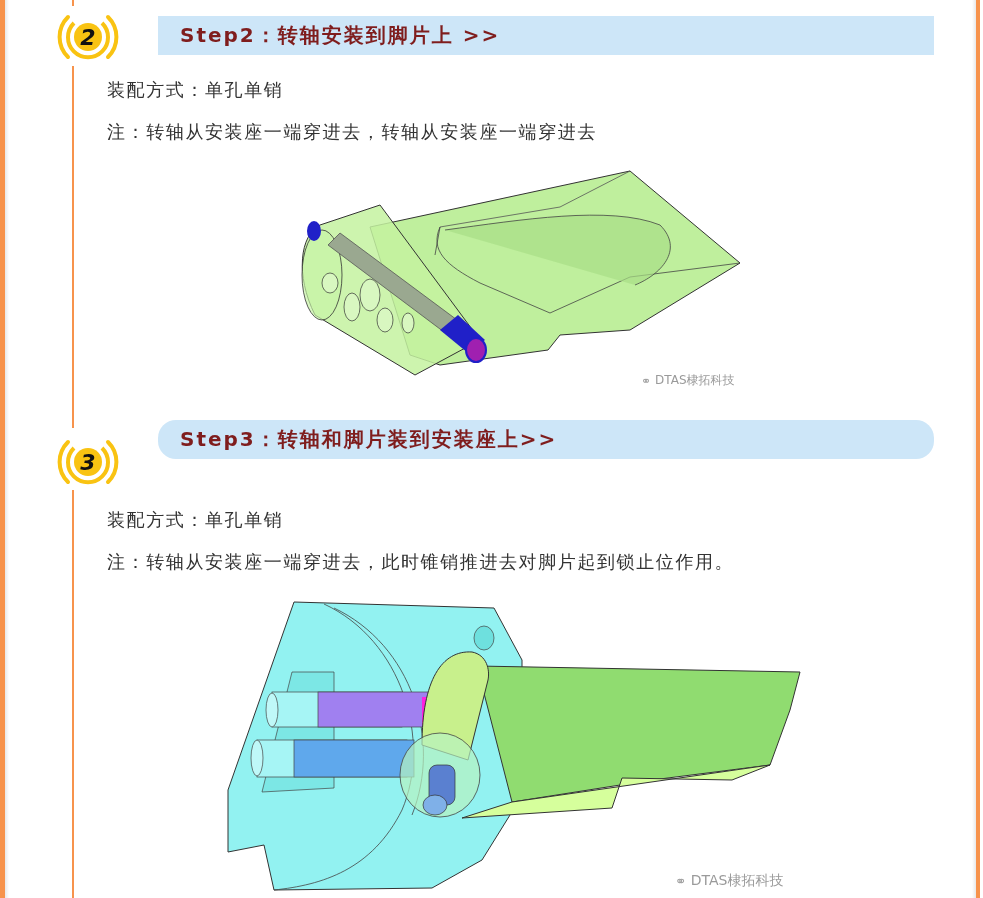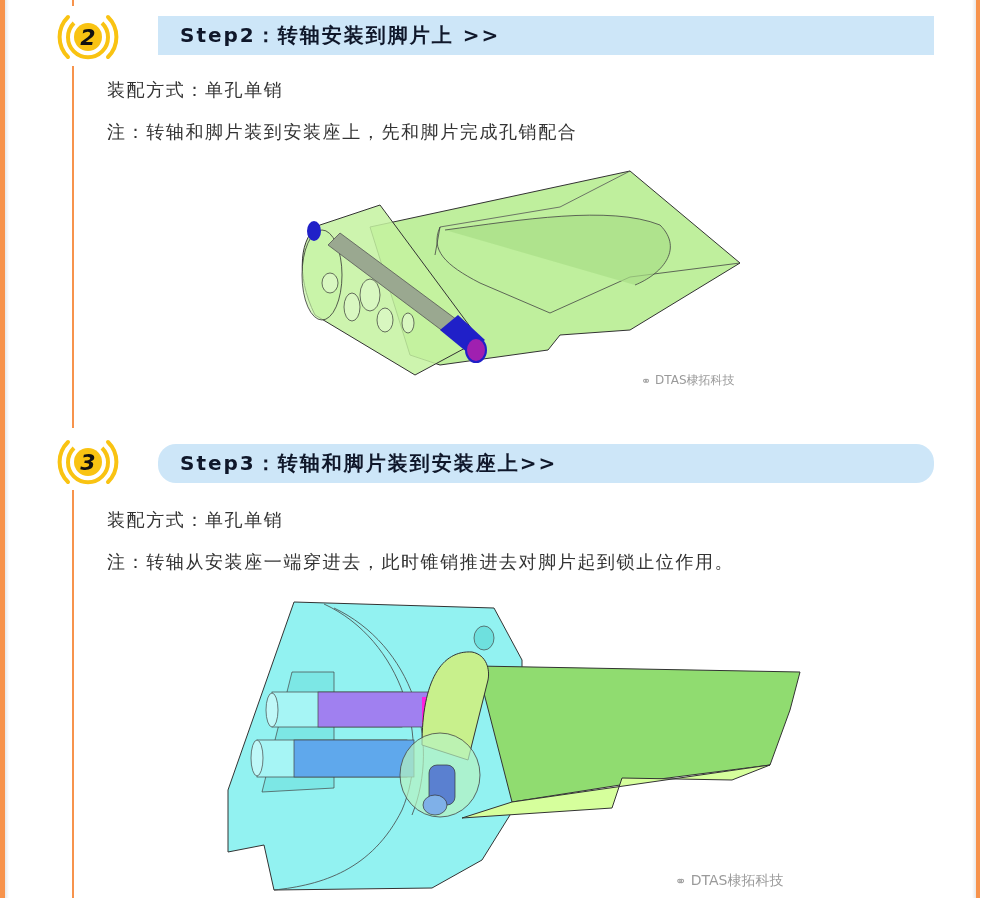--- a/index.html
+++ b/index.html
@@ -29,21 +29,21 @@
     .step-badge {
       position: absolute; left: 54px; width: 68px; height: 68px;
     }
     .step-badge svg { width: 68px; height: 68px; display: block; }
     .step-bar {
       position: absolute; left: 158px; width: 776px; height: 39px;
       background: #cde6f8;
     }
     .step-title {
       position: absolute; left: 22px; top: 0; line-height: 39px;
-      font-size: 20px; font-weight: bold; color: #0f172a;
+      font-size: 20px; font-weight: bold; color: #7f1d1d;
       letter-spacing: 2px; white-space: nowrap;
     }
     .text-line {
       position: absolute; left: 107px; font-size: 18px; color: #333;
       letter-spacing: 1.6px; white-space: nowrap; text-align: center;
     }
     .figure { position: absolute; }
     .figure svg { display: block; }
     .watermark {
       position: absolute; font-size: 12px; color: #9a9a9a; white-space: nowrap;
@@ -68,21 +68,21 @@
       <path d="M54 14 A28 28 0 0 1 54 54" fill="none" stroke="#f9c312" stroke-width="4" stroke-linecap="round"></path>
       <path d="M20 20 A20 20 0 1 0 48 20" fill="none" stroke="#f9c312" stroke-width="4"></path>
       <circle cx="34" cy="34" r="14" fill="#f9c312"></circle>
       <text x="34" y="42" text-anchor="middle" font-family="DejaVu Sans, sans-serif" font-size="22" font-weight="bold" font-style="italic" fill="#111">2</text>
     </svg>
   </div>
   <div class="step-bar" style="top:16px;">
     <div class="step-title">Step2：转轴安装到脚片上 &gt;&gt;</div>
   </div>
   <div class="text-line" style="top:78px;">装配方式：单孔单销</div>
-  <div class="text-line" style="top:120px;">注：转轴和脚片装到安装座上，先和脚片完成孔销配合</div>
+  <div class="text-line" style="top:120px;">注：转轴从安装座一端穿进去，转轴从安装座一端穿进去</div>
 
   <div class="figure" style="left:290px; top:165px;">
     <svg width="460" height="215" viewBox="0 0 460 215">
 
       <path d="M80 62 L340 6 L450 98 L340 165 L270 170 L258 185 L150 200 L120 190 Z" fill="#b4ec8c" fill-opacity="0.85" stroke="#333" stroke-width="1"></path>
       <path d="M150 62 L270 42 L340 6" fill="none" stroke="#555" stroke-width="0.8"></path>
       <path d="M150 62 C140 85 155 100 190 118 L260 148 L340 112 L450 98" fill="none" stroke="#444" stroke-width="0.8"></path>
       <path d="M155 65 C230 55 320 40 370 60 C395 85 370 110 345 120" fill="#a8de86" fill-opacity="0.7" stroke="#444" stroke-width="0.8"></path>
       <path d="M150 62 L145 90" stroke="#444" stroke-width="0.8"></path>
 
@@ -110,21 +110,21 @@
 <section>
   <div class="step-badge" style="top:428px;">
     <svg viewBox="0 0 68 68">
       <path d="M14 14 A28 28 0 0 0 14 54" fill="none" stroke="#f9c312" stroke-width="4" stroke-linecap="round"></path>
       <path d="M54 14 A28 28 0 0 1 54 54" fill="none" stroke="#f9c312" stroke-width="4" stroke-linecap="round"></path>
       <path d="M20 20 A20 20 0 1 0 48 20" fill="none" stroke="#f9c312" stroke-width="4"></path>
       <circle cx="34" cy="34" r="14" fill="#f9c312"></circle>
       <text x="34" y="42" text-anchor="middle" font-family="DejaVu Sans, sans-serif" font-size="22" font-weight="bold" font-style="italic" fill="#111">3</text>
     </svg>
   </div>
-  <div class="step-bar" style="top:444px;border-radius:18px;">
+  <div class="step-bar" style="top:420px;border-radius:18px;">
     <div class="step-title">Step3：转轴和脚片装到安装座上&gt;&gt;</div>
   </div>
   <div class="text-line" style="top:508px;">装配方式：单孔单销</div>
   <div class="text-line" style="top:550px;">注：转轴从安装座一端穿进去，此时锥销推进去对脚片起到锁止位作用。</div>
 
   <div class="figure" style="left:222px; top:600px;">
     <svg width="580" height="292" viewBox="0 0 580 292">
 
       <path d="M72 2 L272 8 L300 60 L300 160 L288 215 L260 260 L210 288 L52 290 L42 245 L6 252 L6 190 L72 2 Z" fill="#7ff0ee" fill-opacity="0.85" stroke="#333" stroke-width="1"></path>
       <path d="M102 4 C180 40 210 140 180 210 C150 270 100 285 52 290" fill="none" stroke="#444" stroke-width="0.8"></path>

